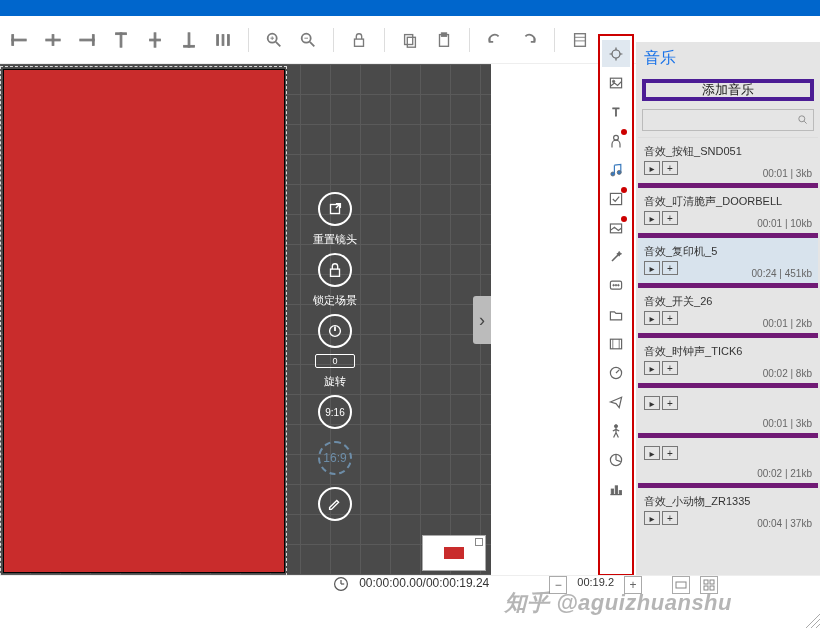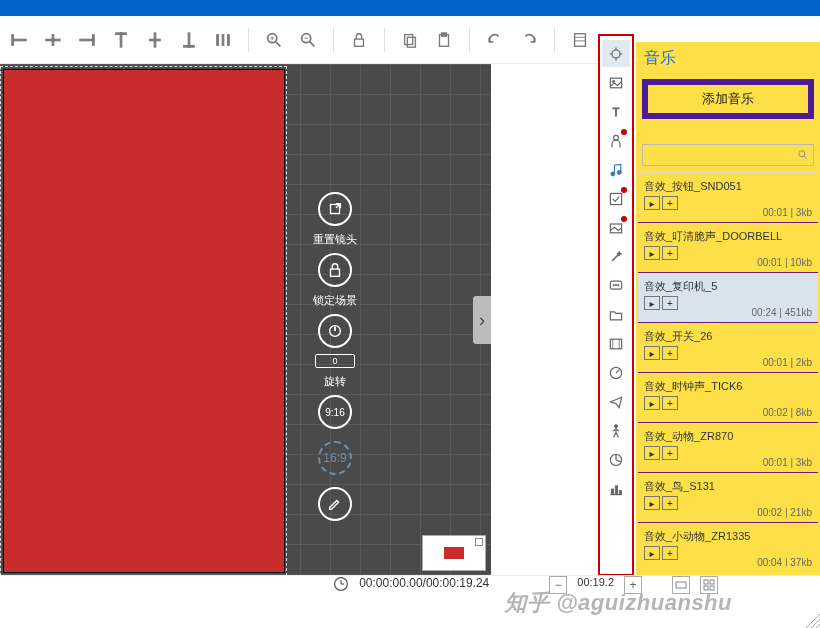--- a/index.html
+++ b/index.html
@@ -20,27 +20,27 @@
 .rot-val { width:40px; height:14px; border:1px solid #fff; border-radius:2px; font-size:9px; text-align:center; line-height:12px; color:#fff; }
 .expand-arr { position:absolute; right:0; top:50%; transform:translateY(-50%); width:18px; height:48px; background:#bbb; border-radius:3px 0 0 3px; color:#444; display:flex; align-items:center; justify-content:center; font-size:18px; cursor:pointer; }
 .thumb { position:absolute; right:5px; bottom:5px; width:64px; height:36px; background:#fff; border:1px solid #aaa; display:flex; align-items:center; justify-content:center; }
 .thumb .mini { width:20px; height:12px; background:#c92c2c; }
 .thumb .exp { position:absolute; top:2px; right:2px; width:8px; height:8px; border:1px solid #888; }
 .side-icons { position:absolute; left:598px; top:34px; width:36px; height:542px; border:2px solid #cc0000; background:#fff; display:flex; flex-direction:column; align-items:center; padding:4px 0; gap:2px; }
 .side-icons .si { width:28px; height:27px; display:flex; align-items:center; justify-content:center; color:#666; cursor:pointer; position:relative; }
 .side-icons .si svg { width:16px; height:16px; fill:#666; stroke:#666; }
 .side-icons .si.sel { background:#e0e8f0; }
 .side-icons .si.dot::after { content:""; position:absolute; top:2px; right:3px; width:6px; height:6px; background:#cc0000; border-radius:50%; }
-.panel { position:absolute; left:636px; top:42px; width:184px; height:534px; background:#fde047; }
+.panel { position:absolute; left:636px; top:42px; width:184px; height:534px; background:#e5e5e5; }
 .panel-title { font-size:16px; color:#1a73e8; padding:6px 8px; }
-.add-btn { margin:4px 6px 25px; height:40px; border:6px solid #4c1d95; display:flex; align-items:center; justify-content:center; font-size:13px; color:#222; cursor:pointer; }
+.add-btn { margin:4px 6px 8px; height:22px; border:4px solid #4c1d95; display:flex; align-items:center; justify-content:center; font-size:13px; color:#222; cursor:pointer; }
 .search { margin:0 6px 6px; height:22px; border:1px solid #bbb; position:relative; }
 .search svg { position:absolute; right:4px; top:4px; width:12px; height:12px; fill:#888; }
 .music-list { margin:0 2px; height:394px; overflow:hidden; border-top:1px solid #ddd; }
-.music-item { border-bottom:1px solid #701a75; padding:6px 6px 20px; position:relative; font-size:11px; color:#333; height:50px; }
+.music-item { border-bottom:5px solid #701a75; padding:6px 6px 20px; position:relative; font-size:11px; color:#333; height:50px; }
 .music-item.sel { background:#d8e3ed; }
 .mi-ctrls { display:flex; gap:2px; margin-top:2px; }
 .mi-ctrls span { width:16px; height:14px; border:1px solid #777; display:flex; align-items:center; justify-content:center; font-size:10px; cursor:pointer; }
 .mi-meta { position:absolute; right:6px; bottom:4px; font-size:10px; color:#666;margin-top:40px; }
 .statusbar { position:absolute; left:0; bottom:13px; width:820px; height:40px; display:flex; align-items:flex-start; padding:0 12px; gap:10px; font-size:12px; color:#333; border-top:1px solid #eee; }
 .sb-spacer { flex:1; }
 .sb-btn { width:18px; height:18px; border:1px solid #aaa; display:flex; align-items:center; justify-content:center; font-size:12px; cursor:pointer; color:#666; }
 .watermark { position:absolute; right:88px; bottom:10px; font-size:22px; color:rgba(120,120,120,0.55); font-style:italic; letter-spacing:0.5px;font-weight:bold; }
 .resize { position:absolute; right:0; bottom:0; width:22px; height:22px; display:flex; align-items:flex-end; justify-content:flex-end; }
 </style>
@@ -342,29 +342,27 @@
       </div>
       <div class="music-item">
         <div>音效_时钟声_TICK6</div>
         <div class="mi-ctrls">
           <span>▸</span>
           <span>+</span>
         </div>
         <div class="mi-meta">00:02 | 8kb</div>
       </div>
       <div class="music-item">
-        <div>音效_动物_ZR870</div>
         <div class="mi-ctrls">
           <span>▸</span>
           <span>+</span>
         </div>
         <div class="mi-meta">00:01 | 3kb</div>
       </div>
       <div class="music-item">
-        <div>音效_鸟_S131</div>
         <div class="mi-ctrls">
           <span>▸</span>
           <span>+</span>
         </div>
         <div class="mi-meta">00:02 | 21kb</div>
       </div>
       <div class="music-item">
         <div>音效_小动物_ZR1335</div>
         <div class="mi-ctrls">
           <span>▸</span>

